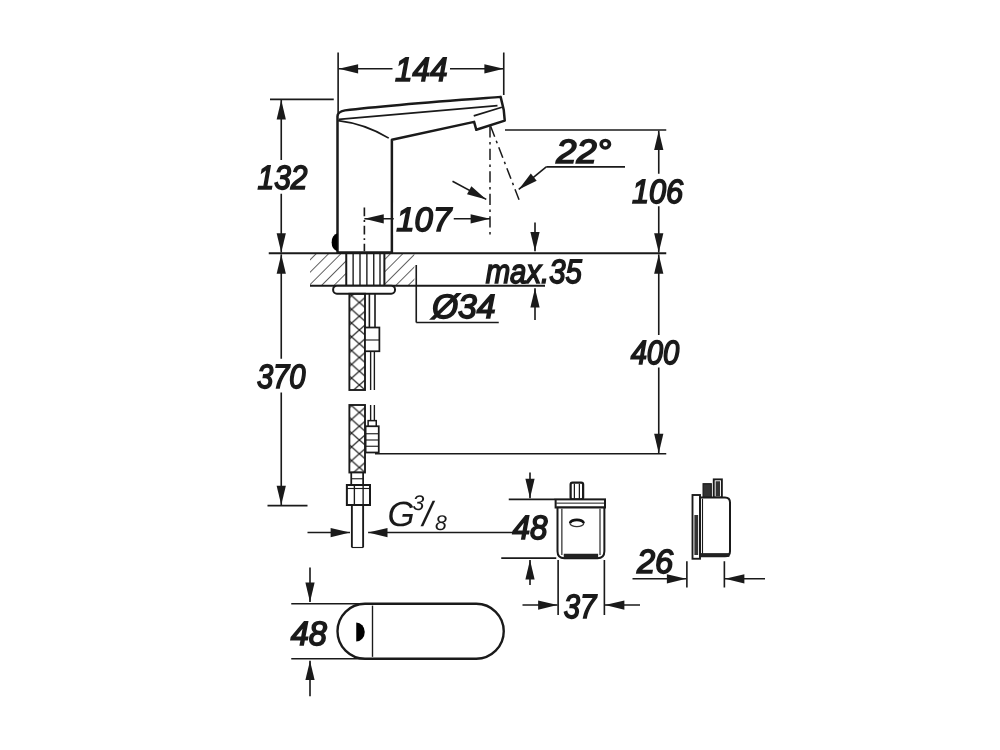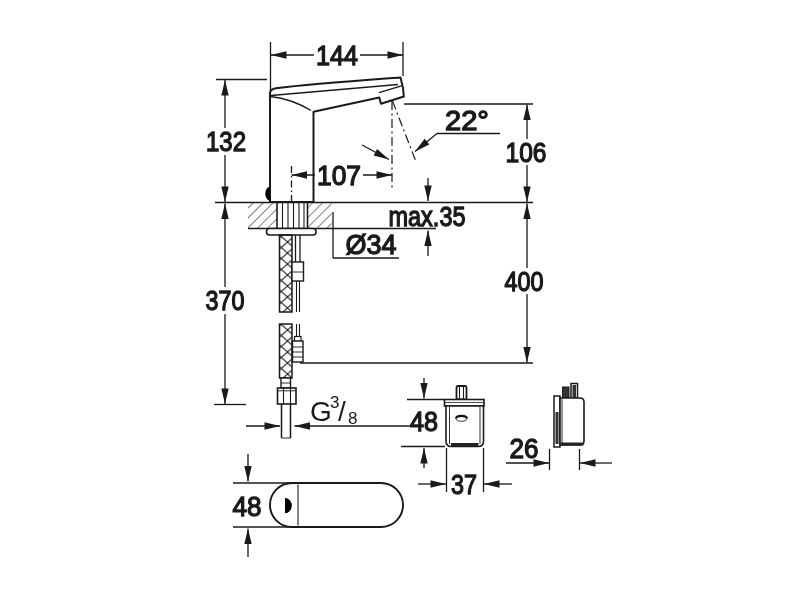--- a/index.html
+++ b/index.html
@@ -1,16 +1,16 @@
 <!DOCTYPE html>
 <html><head>
 <meta charset="utf-8">
 <style>
   html,body{margin:0;padding:0;background:#fff;}
-  #canvas{position:relative;width:800px;height:600px;background:#fff;overflow:hidden;}
+  #canvas{position:relative;width:800px;height:600px;background:#fff;overflow:hidden;font-style:italic;}
   svg{display:block;}
   text{font-family:"Liberation Sans","DejaVu Sans",sans-serif;fill:#1a1a1a;}
   .dimtxt{font-size:27px;}
 </style>
 </head>
 <body>
 
 <div id="canvas">
 <svg width="800" height="600" viewBox="0 0 800 600">
   <defs>

